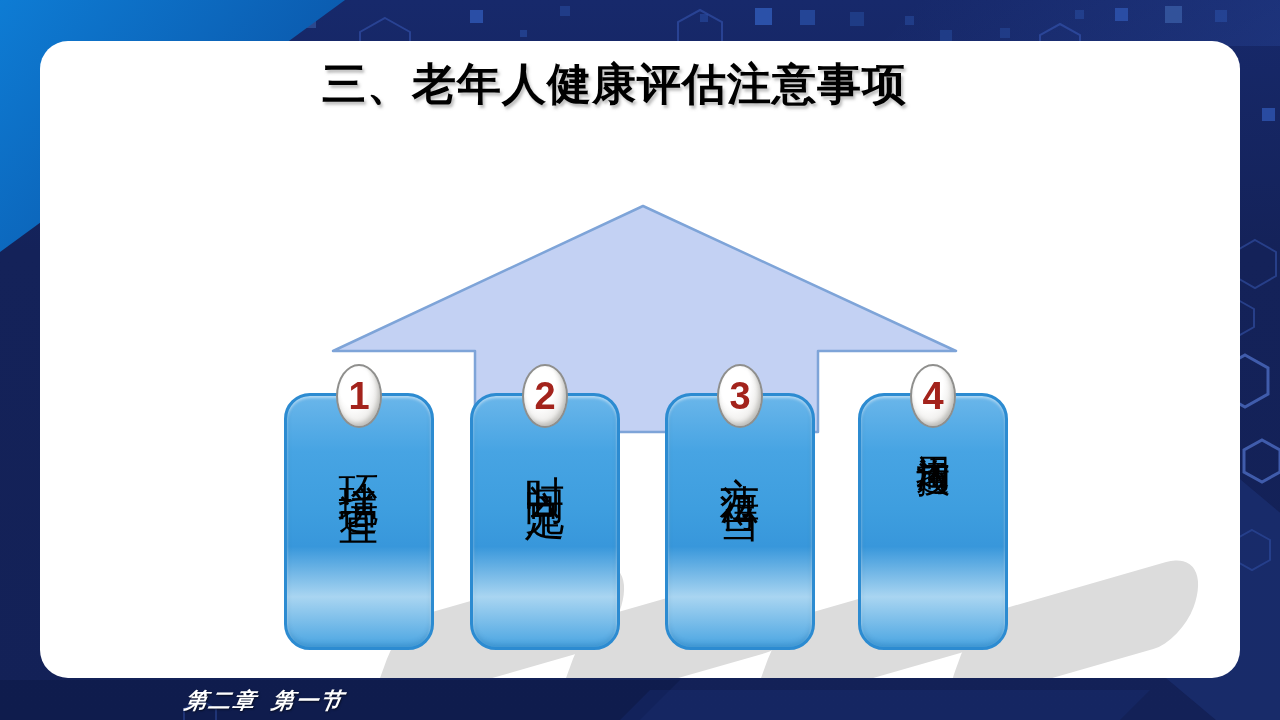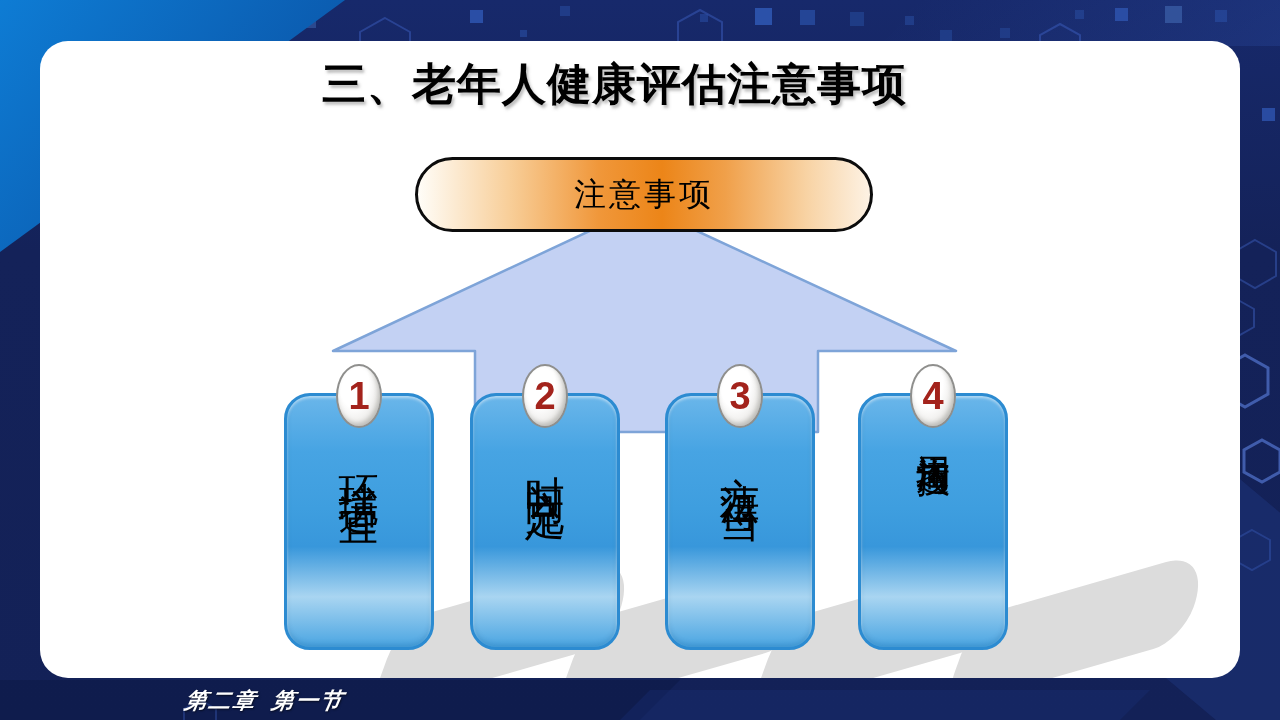--- a/index.html
+++ b/index.html
@@ -126,23 +126,20 @@
 
     <svg class="arrow-svg" width="1200" height="637" viewBox="0 0 1200 637">
       <path d="M603 165 L916 310 L778 310 L778 391 L435 391 L435 310 L293 310 Z" fill="#c3d1f3" stroke="#7ea4d8" stroke-width="2.5" stroke-linejoin="round"></path>
     </svg>
 
     <div class="swoosh" style="left:339px;top:552px;"></div>
     <div class="swoosh" style="left:525px;top:552px;"></div>
     <div class="swoosh" style="left:720px;top:552px;"></div>
     <div class="swoosh" style="left:913px;top:548px;"></div>
 
-    <div class="capsule">
-      <span>注意事项</span>
-    </div>
 
     <div class="item-box box1">
       <div class="item-label">环境适宜</div>
     </div>
     <div class="item-box box2">
       <div class="item-label">时间充足</div>
     </div>
     <div class="item-box box3">
       <div class="item-label">方法得当</div>
     </div>

